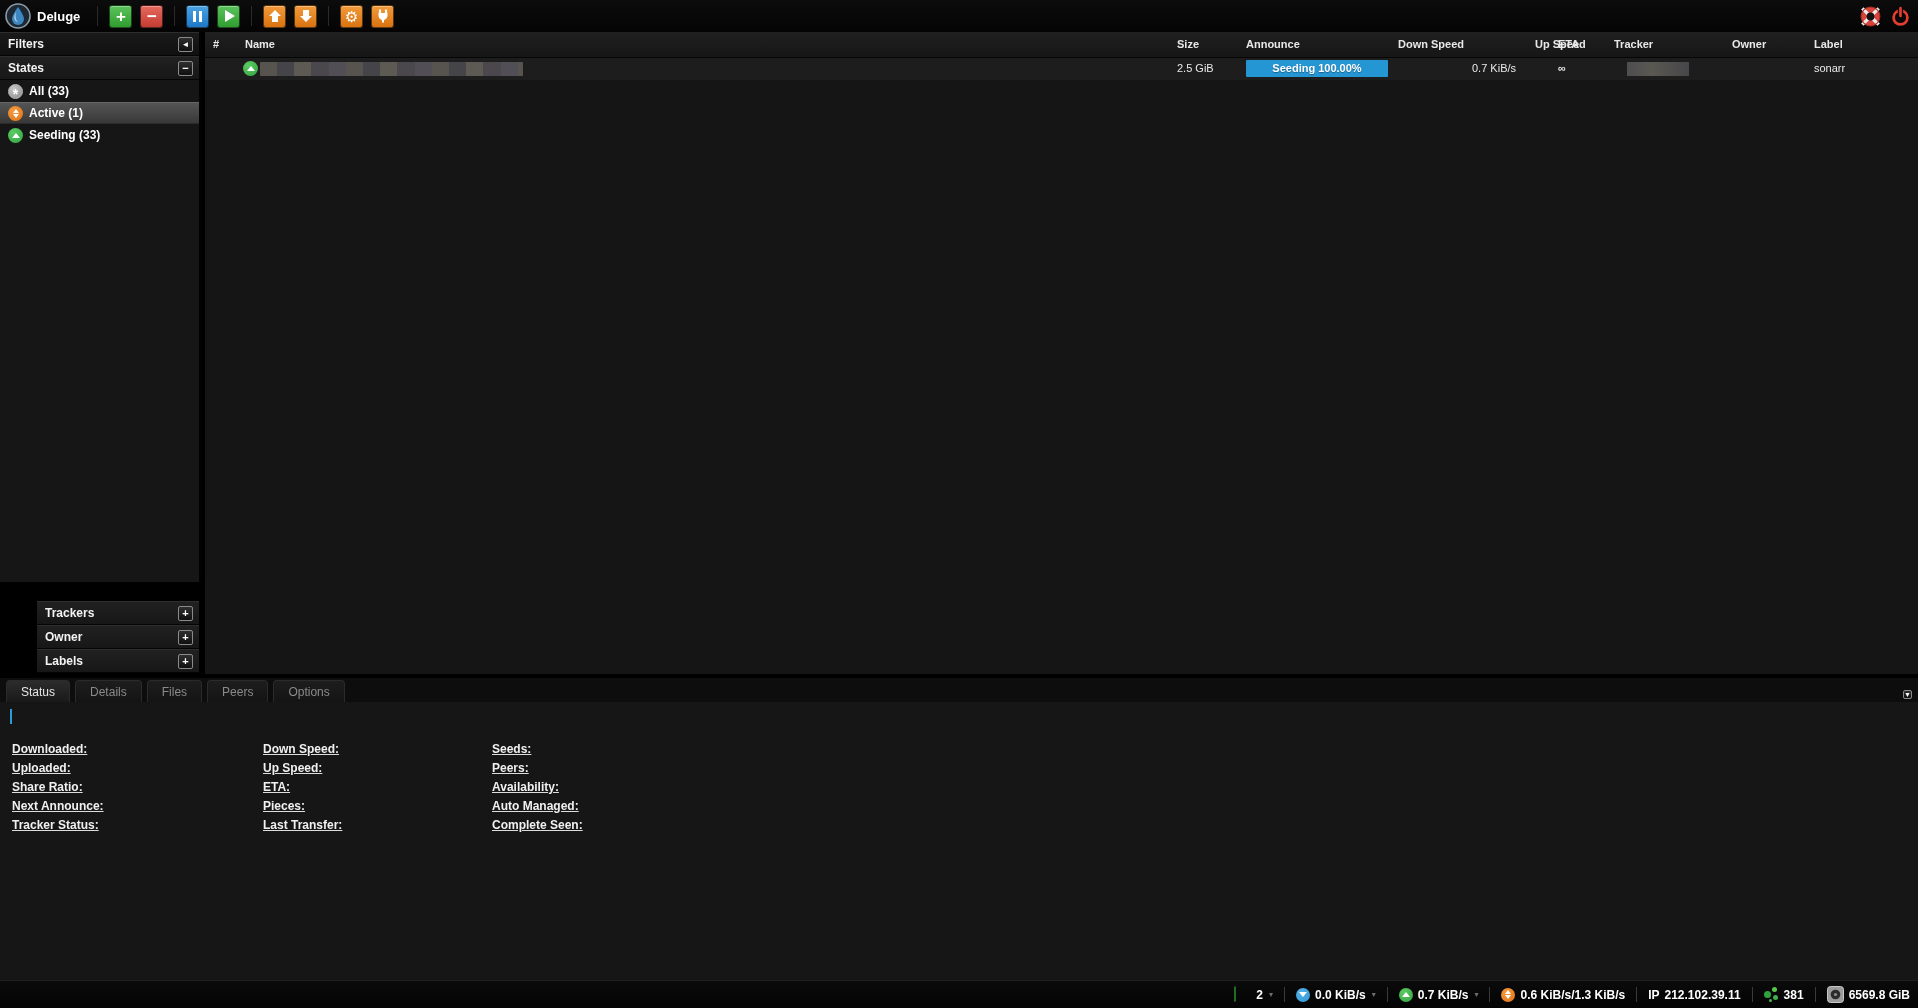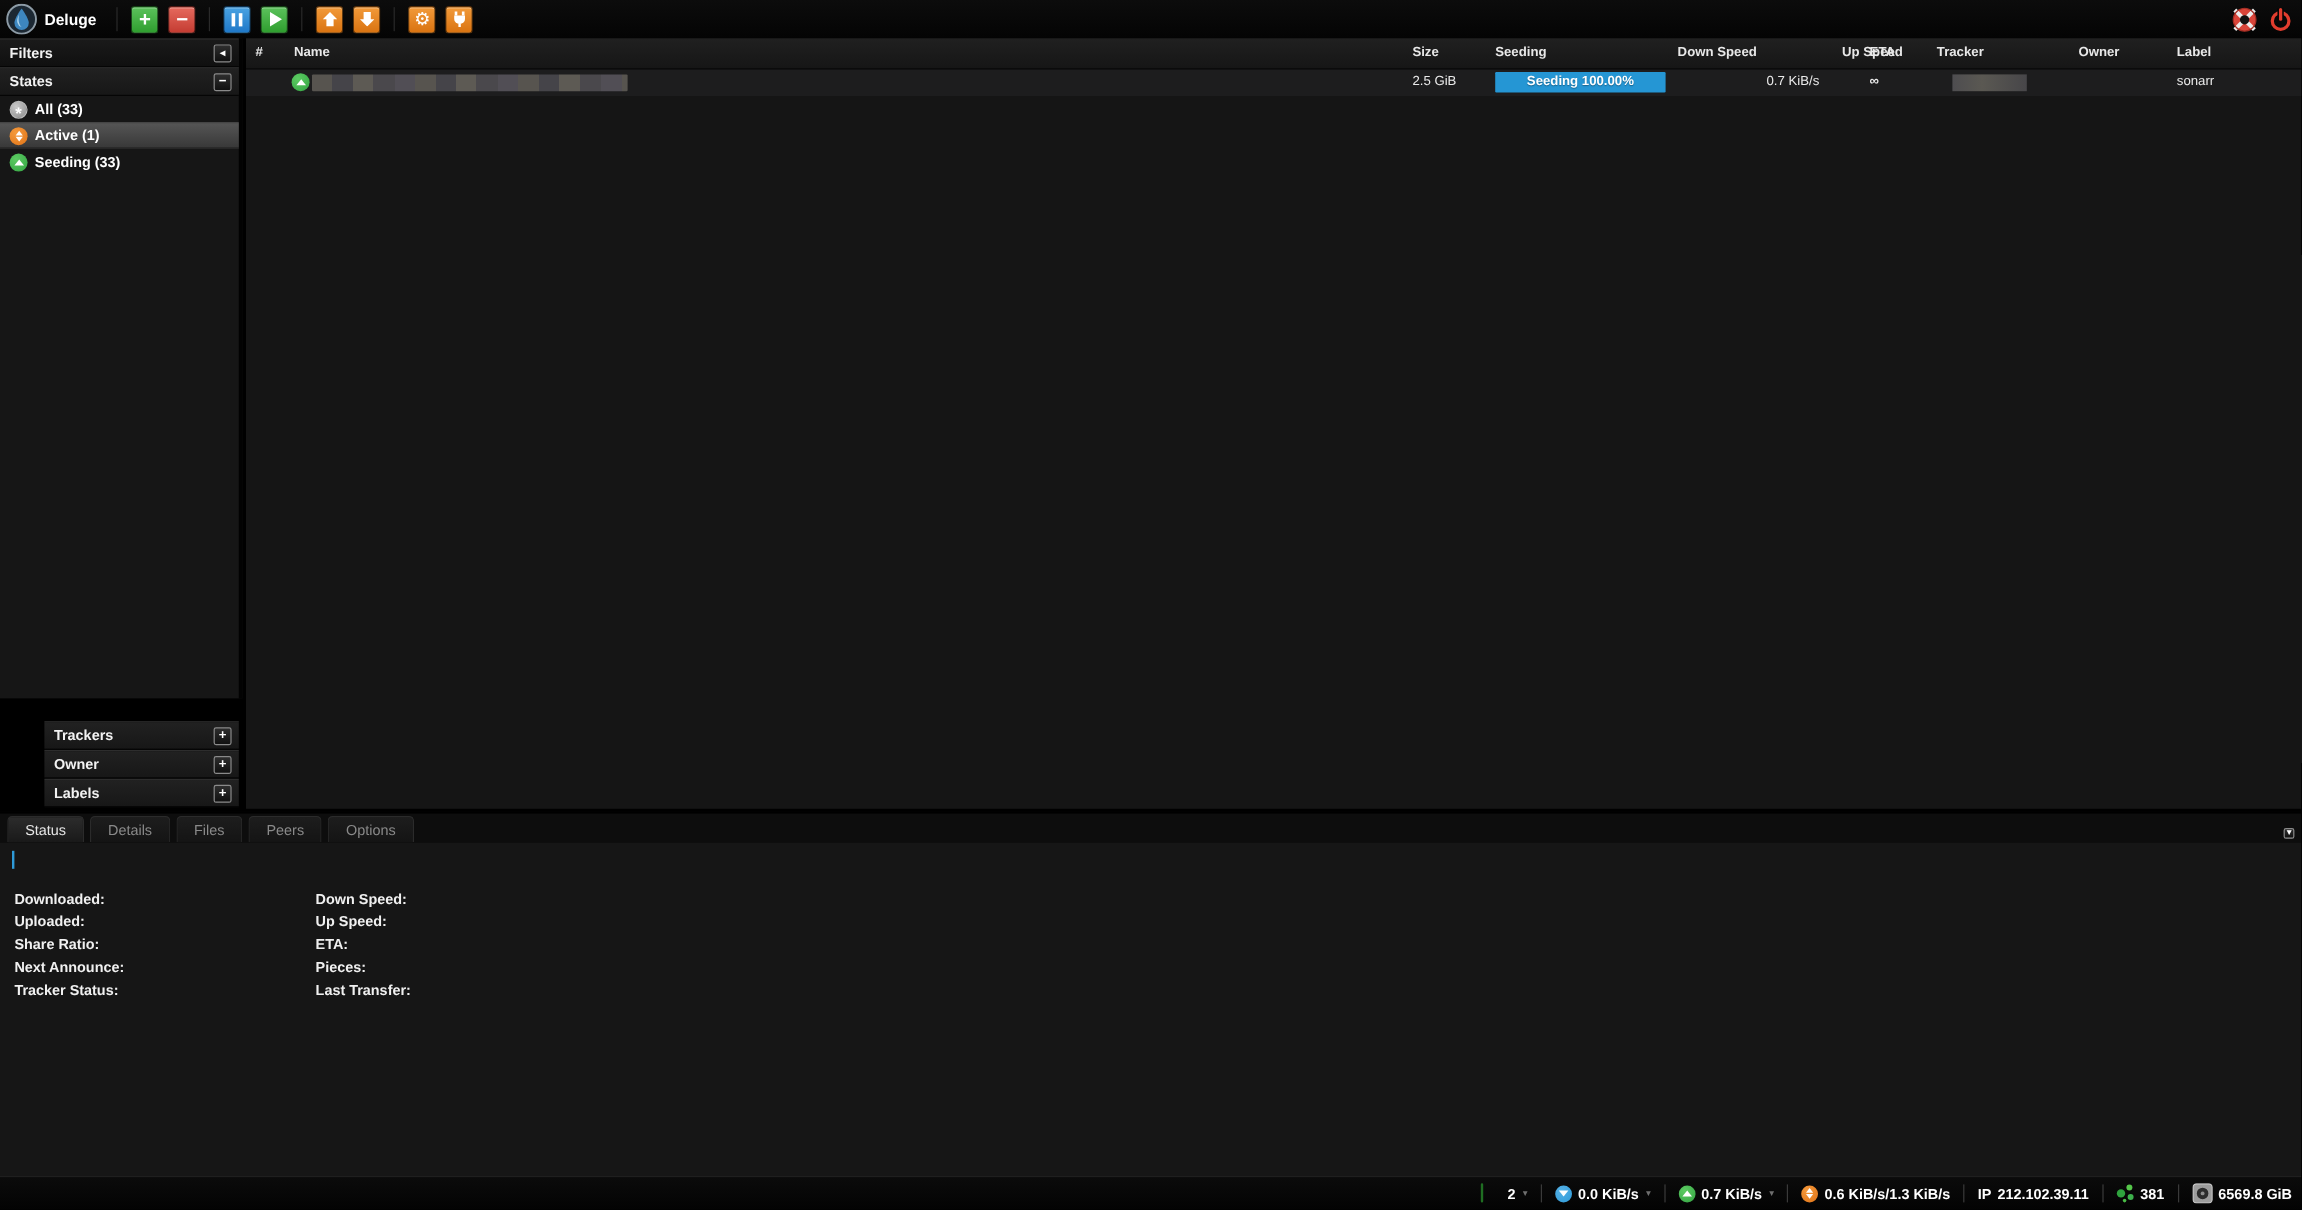--- a/index.html
+++ b/index.html
@@ -59,21 +59,21 @@
   .pbar { top:2px !important; width:142px; height:17px; background:var(--progress_bar,#2596d4); color:#fff; font-size:11px; font-weight:bold; text-align:center; line-height:17px; border-radius:1px; text-shadow:0 1px 1px rgba(0,0,0,.35); }
 
   
   .tabbar { position:absolute; top:676px; left:0; right:0; height:26px; background:#0d0d0d; border-top:2px solid #000; display:flex; align-items:flex-end; gap:5px; padding:0 0 0 6px; }
   .tab { height:22px; padding:0 14px; display:flex; align-items:center; font-size:12px; color:#8a8a8a; background:linear-gradient(#1d1d1d,#141414); border:1px solid #2b2b2b; border-bottom:none; border-radius:4px 4px 0 0; cursor:pointer; }
   .tab.active { color:#e6e6e6; background:linear-gradient(#2c2c2c,#191919); }
   .tab-collapse { position:absolute; right:6px; top:5px; }
   .tab-collapse .mini-box { font-size:7px; line-height:14px; }
   .panel { position:absolute; top:702px; left:0; right:0; height:278px; background:#161616; }
   .caret { position:absolute; left:10px; top:7px; width:2px; height:15px; background:var(--state_blue,#2e9ad8); }
-  .sp-col { position:absolute; top:38px; }
+  .sp-col { position:absolute; top:38px;text-decoration:underline; }
   .sp-col div { font-size:12px; font-weight:bold; color:#f0f0f0; line-height:19px; height:19px; }
 
   
   .statusbar { position:absolute; bottom:0; left:0; right:0; height:28px; background:linear-gradient(#0b0b0b,#030303); border-top:1px solid #1f1f1f; display:flex; justify-content:flex-end; align-items:center; font-size:12px; font-weight:bold; color:#fff; }
   .sb-group { display:flex; align-items:center; gap:5px; padding:0 11px; height:100%; }
   .sb-sep { width:1px; height:15px; background:#3a3a3a; }
   .sb-caret { color:#6f6f6f; font-size:8px; margin-left:1px; }
   .c-icon.sb { width:14px; height:14px; }
   .c-icon.blue { background:radial-gradient(circle at 35% 30%, #55b1e6, var(--state_blue,#2387cf)); }
   .monitor { width:17px; height:15px; position:relative; }
@@ -205,21 +205,21 @@
         <span class="mini-box plus"><span>+</span></span>
       </div>
     </div>
   </div>
 
   <div class="main">
     <div class="thead">
       <span style="left:8px">#</span>
       <span style="left:40px">Name</span>
       <span style="left:972px">Size</span>
-      <span style="left:1041px">Seeding</span>
+      <span style="left:1041px">Announce</span>
       <span style="left:1193px">Down Speed</span>
       <span style="left:1330px">Up Speed</span>
       <span style="left:1353px">ETA</span>
       <span style="left:1409px">Tracker</span>
       <span style="left:1527px">Owner</span>
       <span style="left:1609px">Label</span>
     </div>
     <div class="trow">
       <span class="c-icon green row-state" style="left:38px">
           <span class="tri-u"></span>
@@ -266,20 +266,27 @@
       <div>Next Announce:</div>
       <div>Tracker Status:</div>
     </div>
     <div class="sp-col" style="left:263px">
       <div>Down Speed:</div>
       <div>Up Speed:</div>
       <div>ETA:</div>
       <div>Pieces:</div>
       <div>Last Transfer:</div>
     </div>
+    <div class="sp-col" style="left:492px">
+      <div>Seeds:</div>
+      <div>Peers:</div>
+      <div>Availability:</div>
+      <div>Auto Managed:</div>
+      <div>Complete Seen:</div>
+    </div>
   </div>
 
   <div class="statusbar">
     <div class="sb-group">
       <span class="monitor"><span class="scr"></span><span class="stand"></span><span class="base"></span></span>
       <span>2</span>
       <span class="sb-caret">▾</span>
     </div>
     <div class="sb-sep"></div>
     <div class="sb-group">

